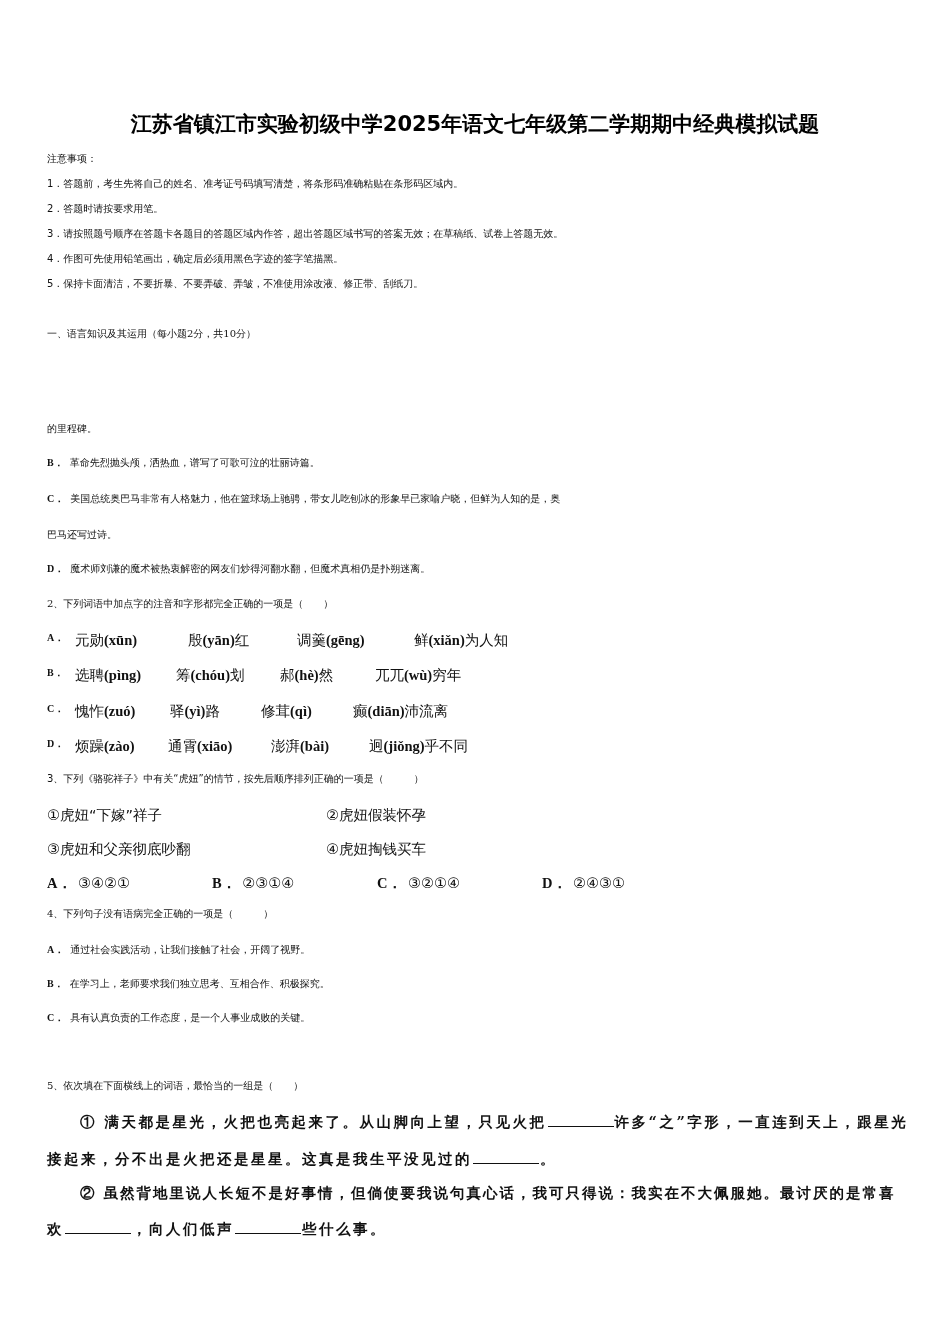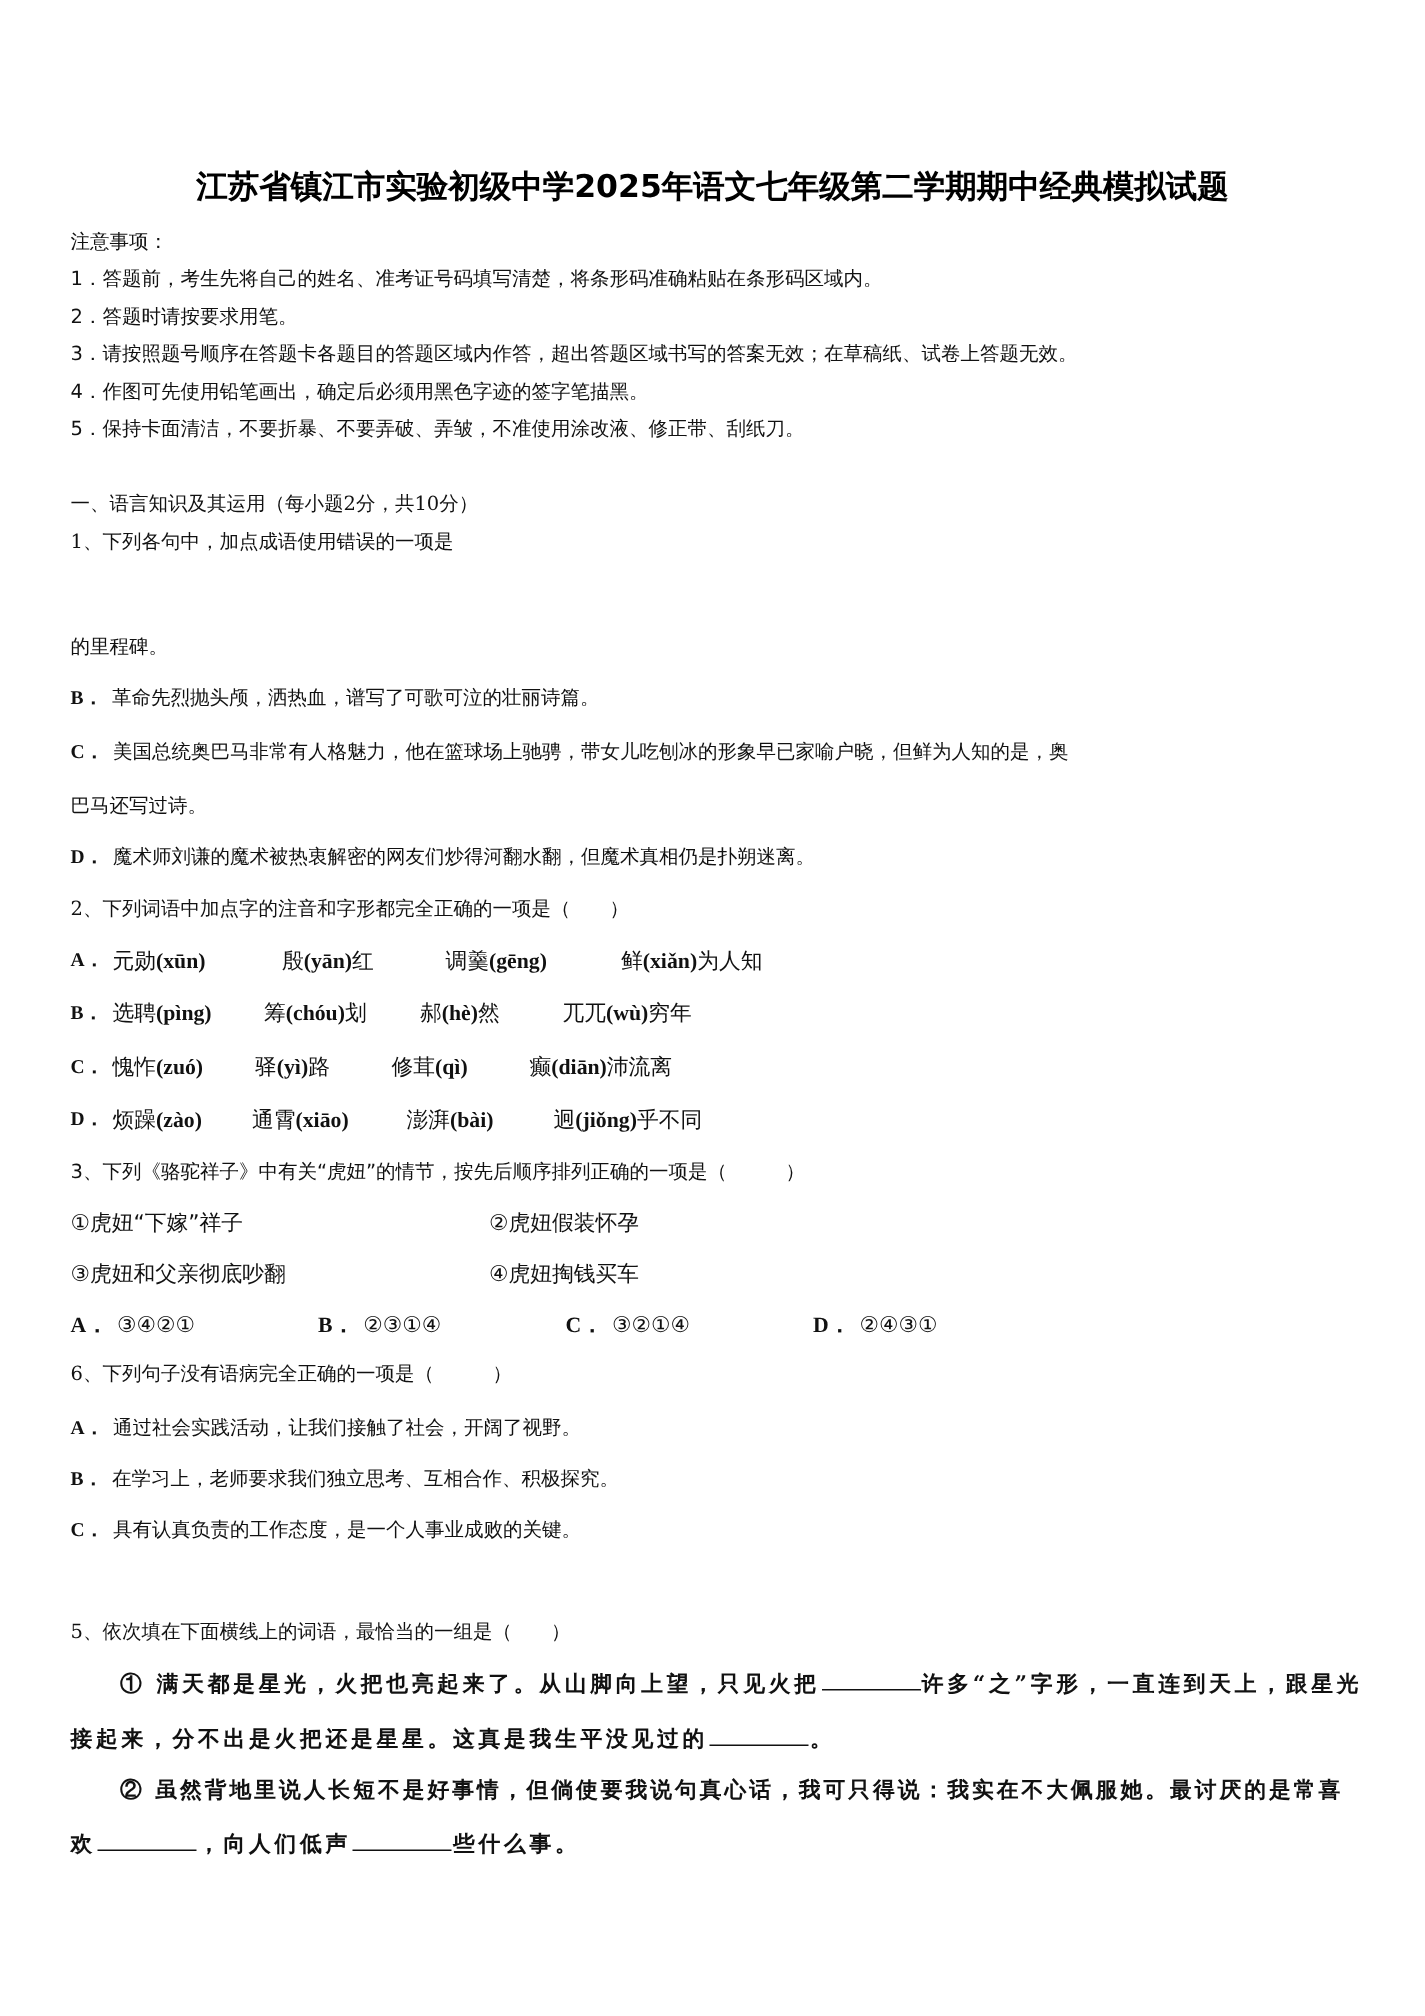--- a/index.html
+++ b/index.html
@@ -7,21 +7,21 @@
     width: 950px; height: 1344px; position: relative; overflow: hidden;
     color: #111; font-family: "DejaVu Serif", "Liberation Serif", serif;
   }
   .page { position: absolute; left: 0; top: 0; width: 950px; height: 1344px; }
   .title {
     position: absolute; left: 0; width: 950px; top: 110px; text-align: center;
     font-family: "DejaVu Sans", "Liberation Sans", sans-serif;
     font-weight: bold; font-size: 21px; letter-spacing: 0px; color: #000;
   }
   .line {
-    position: absolute; left: 47px; white-space: nowrap; font-size: 13px; color: #111;
+    position: absolute; left: 47px; white-space: nowrap; font-size: 10px; color: #111;
   }
   .sans { font-family: "DejaVu Sans", "Liberation Sans", sans-serif; }
   .bold-label { font-weight: bold; font-family: "Liberation Serif", "DejaVu Serif", serif; margin-right: 6px; }
   .opt { position: absolute; white-space: nowrap; font-size: 14.5px; }
   .opt .py { font-weight: bold; font-family: "Liberation Serif", "DejaVu Serif", serif; }
   .blank { display: inline-block; width: 66px; border-bottom: 1px solid #111; height: 12px; margin: 0 1px; vertical-align: baseline; }
   .kai { font-weight: bold; letter-spacing: 2.5px; font-size: 14.5px; }
 </style>
 </head>
 <body>
@@ -32,21 +32,20 @@
 
   <div class="line sans" style="top:152px;">注意事项：</div>
   <div class="line sans" style="top:177px;">1．答题前，考生先将自己的姓名、准考证号码填写清楚，将条形码准确粘贴在条形码区域内。</div>
   <div class="line sans" style="top:202px;">2．答题时请按要求用笔。</div>
   <div class="line sans" style="top:227px;">3．请按照题号顺序在答题卡各题目的答题区域内作答，超出答题区域书写的答案无效；在草稿纸、试卷上答题无效。</div>
   <div class="line sans" style="top:252px;">4．作图可先使用铅笔画出，确定后必须用黑色字迹的签字笔描黑。</div>
   <div class="line sans" style="top:277px;">5．保持卡面清洁，不要折暴、不要弄破、弄皱，不准使用涂改液、修正带、刮纸刀。</div>
 
   <div class="line" style="top:327px;">一、语言知识及其运用（每小题2分，共10分）</div>
 
-  <div class="line" style="top:352px;">1、下列各句中，加点成语使用错误的一项是</div>
   <div class="line" style="top:422px;">的里程碑。</div>
   <div class="line" style="top:492px;">
     <span class="bold-label">C．</span><span>美国总统奥巴马非常有人格魅力，他在篮球场上驰骋，带女儿吃刨冰的形象早已家喻户晓，但鲜为人知的是，奥</span>
   </div>
   <div class="line" style="top:456px;">
     <span class="bold-label">B．</span><span>革命先烈抛头颅，洒热血，谱写了可歌可泣的壮丽诗篇。</span>
   </div>
   <div class="line" style="top:528px;">巴马还写过诗。</div>
   <div class="line" style="top:562px;">
     <span class="bold-label">D．</span><span>魔术师刘谦的魔术被热衷解密的网友们炒得河翻水翻，但魔术真相仍是扑朔迷离。</span>
@@ -82,21 +81,21 @@
   <div class="opt sans" style="top:806px; left:47px;">①虎妞“下嫁”祥子</div>
   <div class="opt sans" style="top:806px; left:326px;">②虎妞假装怀孕</div>
   <div class="opt sans" style="top:840px; left:47px;">③虎妞和父亲彻底吵翻</div>
   <div class="opt sans" style="top:840px; left:326px;">④虎妞掏钱买车</div>
 
   <div class="opt" style="top:874px; left:47px;"><span class="bold-label">A．</span><span class="sans">③④②①</span></div>
   <div class="opt" style="top:874px; left:212px;"><span class="bold-label">B．</span><span class="sans">②③①④</span></div>
   <div class="opt" style="top:874px; left:377px;"><span class="bold-label">C．</span><span class="sans">③②①④</span></div>
   <div class="opt" style="top:874px; left:542px;"><span class="bold-label">D．</span><span class="sans">②④③①</span></div>
 
-  <div class="line" style="top:907px;">6、下列句子没有语病完全正确的一项是（　　　）</div>
+  <div class="line" style="top:907px;">4、下列句子没有语病完全正确的一项是（　　　）</div>
   <div class="line" style="top:943px;"><span class="bold-label">A．</span><span>通过社会实践活动，让我们接触了社会，开阔了视野。</span></div>
   <div class="line" style="top:977px;"><span class="bold-label">B．</span><span>在学习上，老师要求我们独立思考、互相合作、积极探究。</span></div>
   <div class="line" style="top:1011px;"><span class="bold-label">C．</span><span>具有认真负责的工作态度，是一个人事业成败的关键。</span></div>
 
   <div class="line" style="top:1079px;">5、依次填在下面横线上的词语，最恰当的一组是（　　）</div>
   <div class="line kai" style="top:1113px; left:80px;">
     <span>① 满天都是星光，火把也亮起来了。从山脚向上望，只见火把</span><span class="blank"></span><span>许多“之”字形，一直连到天上，跟星光</span>
   </div>
   <div class="line kai" style="top:1150px;">
     <span>接起来，分不出是火把还是星星。这真是我生平没见过的</span><span class="blank"></span><span>。</span>

